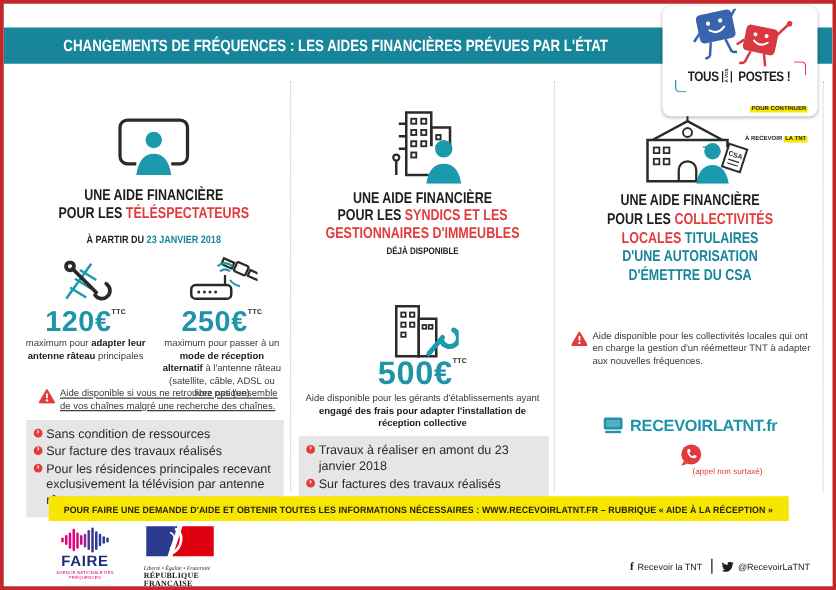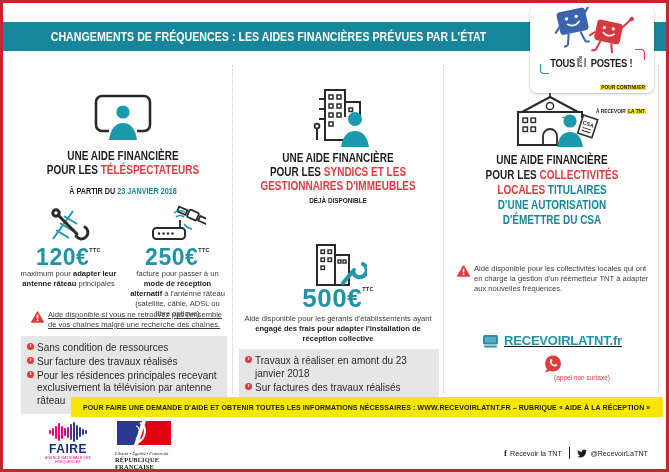--- a/index.html
+++ b/index.html
@@ -49,28 +49,28 @@
   .aids{position:absolute;left:0;right:0;display:flex;justify-content:space-between;}
   .aid-cell{width:99px;display:flex;flex-direction:column;align-items:center;}
   .aid-cell .aicon{height:40px;display:flex;align-items:flex-end;justify-content:center;margin-bottom:3px;}
   .warning{position:absolute;display:flex;gap:4px;text-align:left;font-size:7.6px;line-height:1.3;color:#3c3c3b;align-items:flex-start;}
   .warning svg{flex:none;margin-top:1px;}
   .graybox{position:absolute;background:#e6e6e6;text-align:left;padding:5px 6px;box-sizing:border-box;}
   .graybox ul{margin:0;padding:0;list-style:none;}
   .graybox li{display:flex;gap:3px;font-size:10px;line-height:1.28;color:#2a2a29;margin:1px 0;}
   .bullet{flex:none;width:7px;height:7px;border-radius:50%;background:#e23b3e;color:#fff;font-size:6.5px;line-height:6.5px;text-align:center;margin-top:1px;font-weight:700;}
   .bullet::before{content:"›";}
-  .contact-row{position:absolute;left:0;right:0;display:flex;align-items:flex-end;justify-content:center;gap:5px;text-decoration:underline;}
+  .contact-row{position:absolute;left:0;right:0;display:flex;align-items:flex-start;justify-content:center;gap:5px;}
   .site-text{font-size:13px;font-weight:800;color:#1f93a8;letter-spacing:-.2px;}
   .phone-text{font-size:14px;font-weight:800;color:#e23b3e;letter-spacing:.5px;}
   .phone-note{position:absolute;left:0;right:0;font-size:6.5px;color:#e23b3e;text-align:center;padding-left:60px;box-sizing:border-box;}
   
   .banner{
     position:absolute;left:36px;top:394px;width:592px;height:20px;background:#f7e600;
-    display:flex;align-items:center;justify-content:center;margin-left:32px;
+    display:flex;align-items:center;justify-content:center;
   }
   .banner-text{font-size:7.4px;font-weight:800;letter-spacing:.1px;white-space:nowrap;transform:scaleX(.95);}
   
   .footer{position:absolute;left:0;top:414px;width:663px;height:52px;background:#fff;}
   .anfr{position:absolute;left:30px;top:4px;width:70px;text-align:center;}
   .anfr-waves{display:flex;align-items:center;justify-content:center;gap:1px;height:22px;}
   .anfr-waves span{width:2px;border-radius:1px;display:block;}
   .anfr-name{font-size:12px;font-weight:800;color:#1b2d7a;letter-spacing:.5px;line-height:1;}
   .anfr-sub{font-size:3.4px;color:#e6007e;letter-spacing:.2px;margin-top:1px;}
   .rf{position:absolute;left:112px;top:3px;width:66px;text-align:left;}
@@ -185,21 +185,21 @@
             <circle cx="9" cy="28.5" r="1.2" fill="#2a2a29"></circle>
               <circle cx="13.5" cy="28.5" r="1.2" fill="#2a2a29"></circle>
             <circle cx="18" cy="28.5" r="1.2" fill="#2a2a29"></circle>
               <circle cx="22.5" cy="28.5" r="1.2" fill="#2a2a29"></circle>
             <line x1="30" y1="23" x2="30" y2="15" stroke="#2a2a29" stroke-width="1.8"></line>
             <path d="M26 12 q4 -3 8 0" stroke="#1b9aae" stroke-width="1.6" fill="none"></path>
             <path d="M24 8 q6 -5 12 0" stroke="#1b9aae" stroke-width="1.6" fill="none"></path>
           </svg>
         </div>
         <div><span class="amount">250€</span><span class="ttc">TTC</span></div>
-        <div class="desc"><span>facture pour passer à un </span><b>mode de réception alternatif</b><span> à l'antenne râteau (satellite, câble, ADSL ou fibre optique)</span></div>
+        <div class="desc"><span>maximum pour passer à un </span><b>mode de réception alternatif</b><span> à l'antenne râteau (satellite, câble, ADSL ou fibre optique)</span></div>
       </div>
     </div>
     <div class="warning" style="top:251px;left:12px;right:2px;text-decoration:underline;">
       <svg width="13" height="12" viewBox="0 0 13 12">
         <path d="M6.5 1 L12.3 11 H0.7 Z" fill="#e23b3e" stroke="#e23b3e" stroke-width="1.4" stroke-linejoin="round"></path>
         <rect x="5.8" y="3.6" width="1.5" height="4" rx=".7" fill="#fff"></rect>
         <circle cx="6.55" cy="9.3" r=".95" fill="#fff"></circle>
       </svg>
       <span>Aide disponible si vous ne retrouvez pas l'ensemble de vos chaînes malgré une recherche des chaînes.</span>
     </div>

